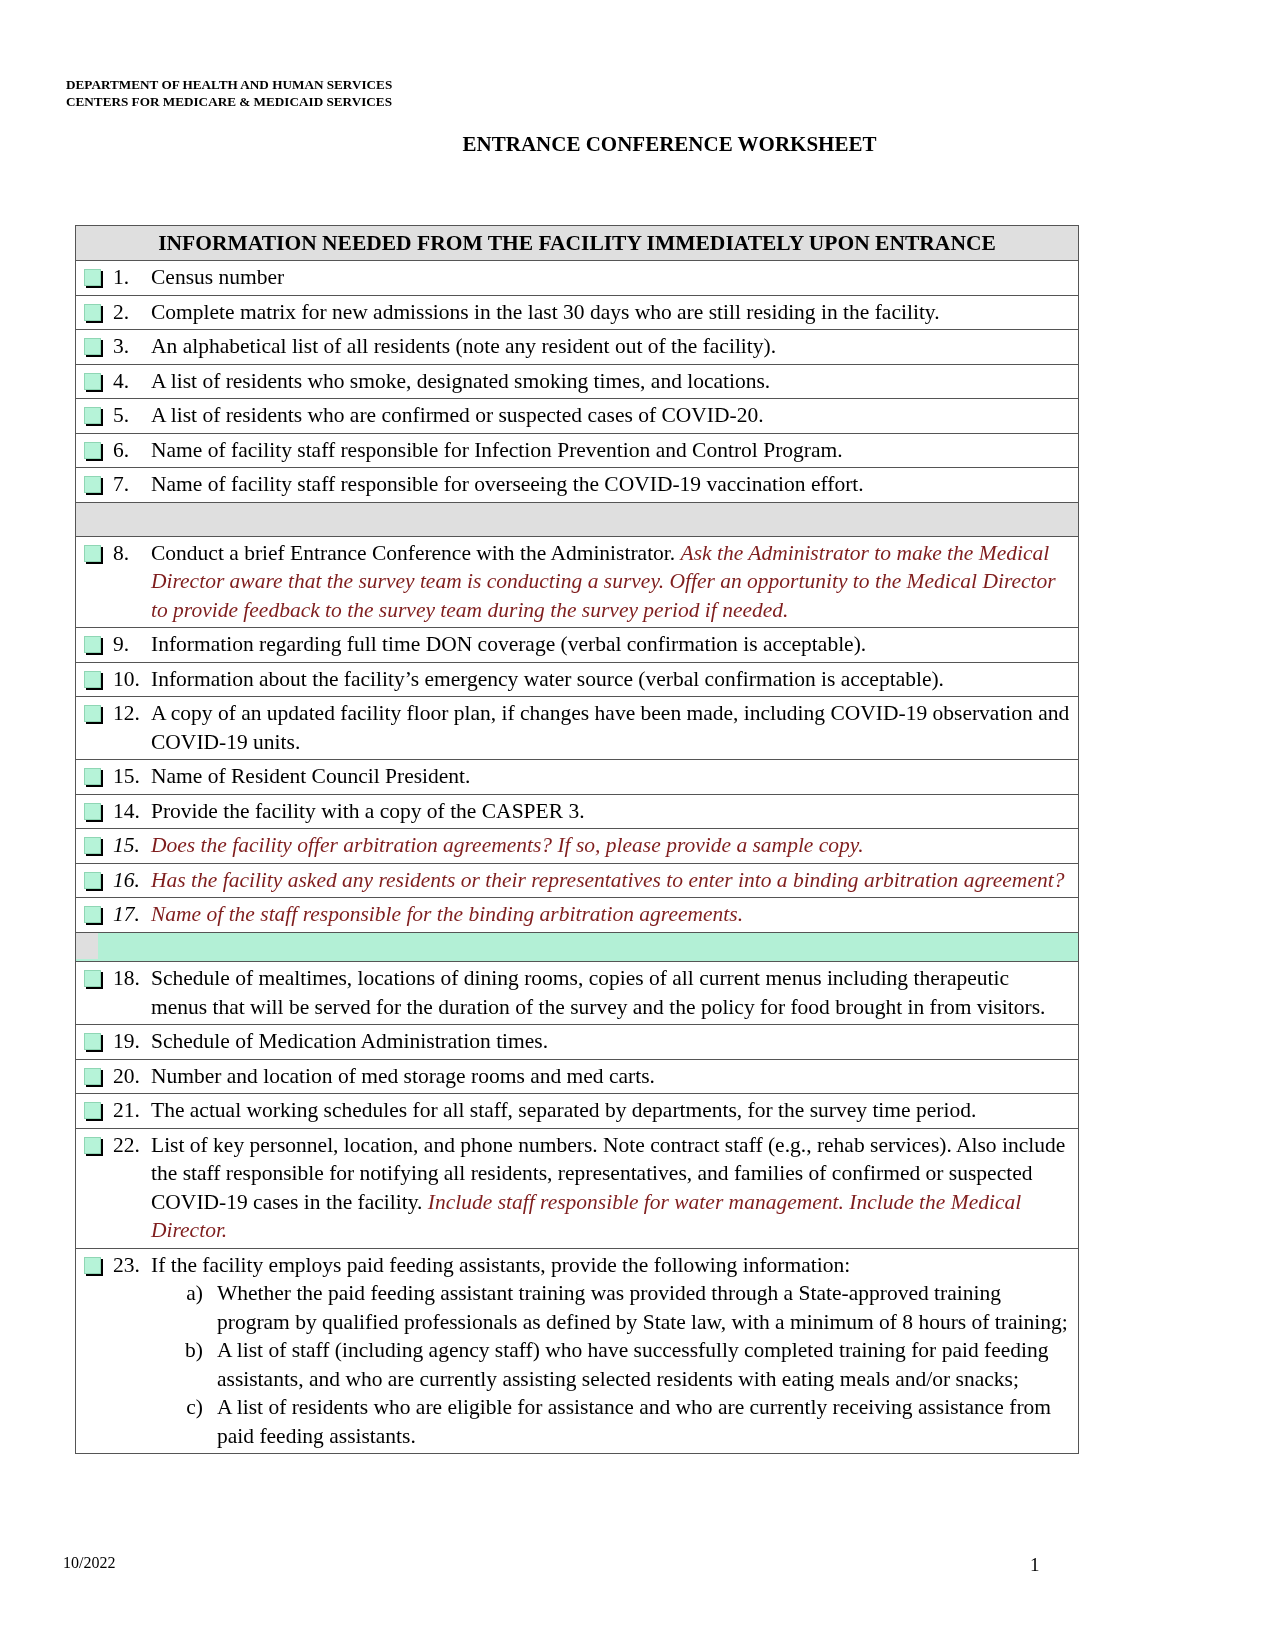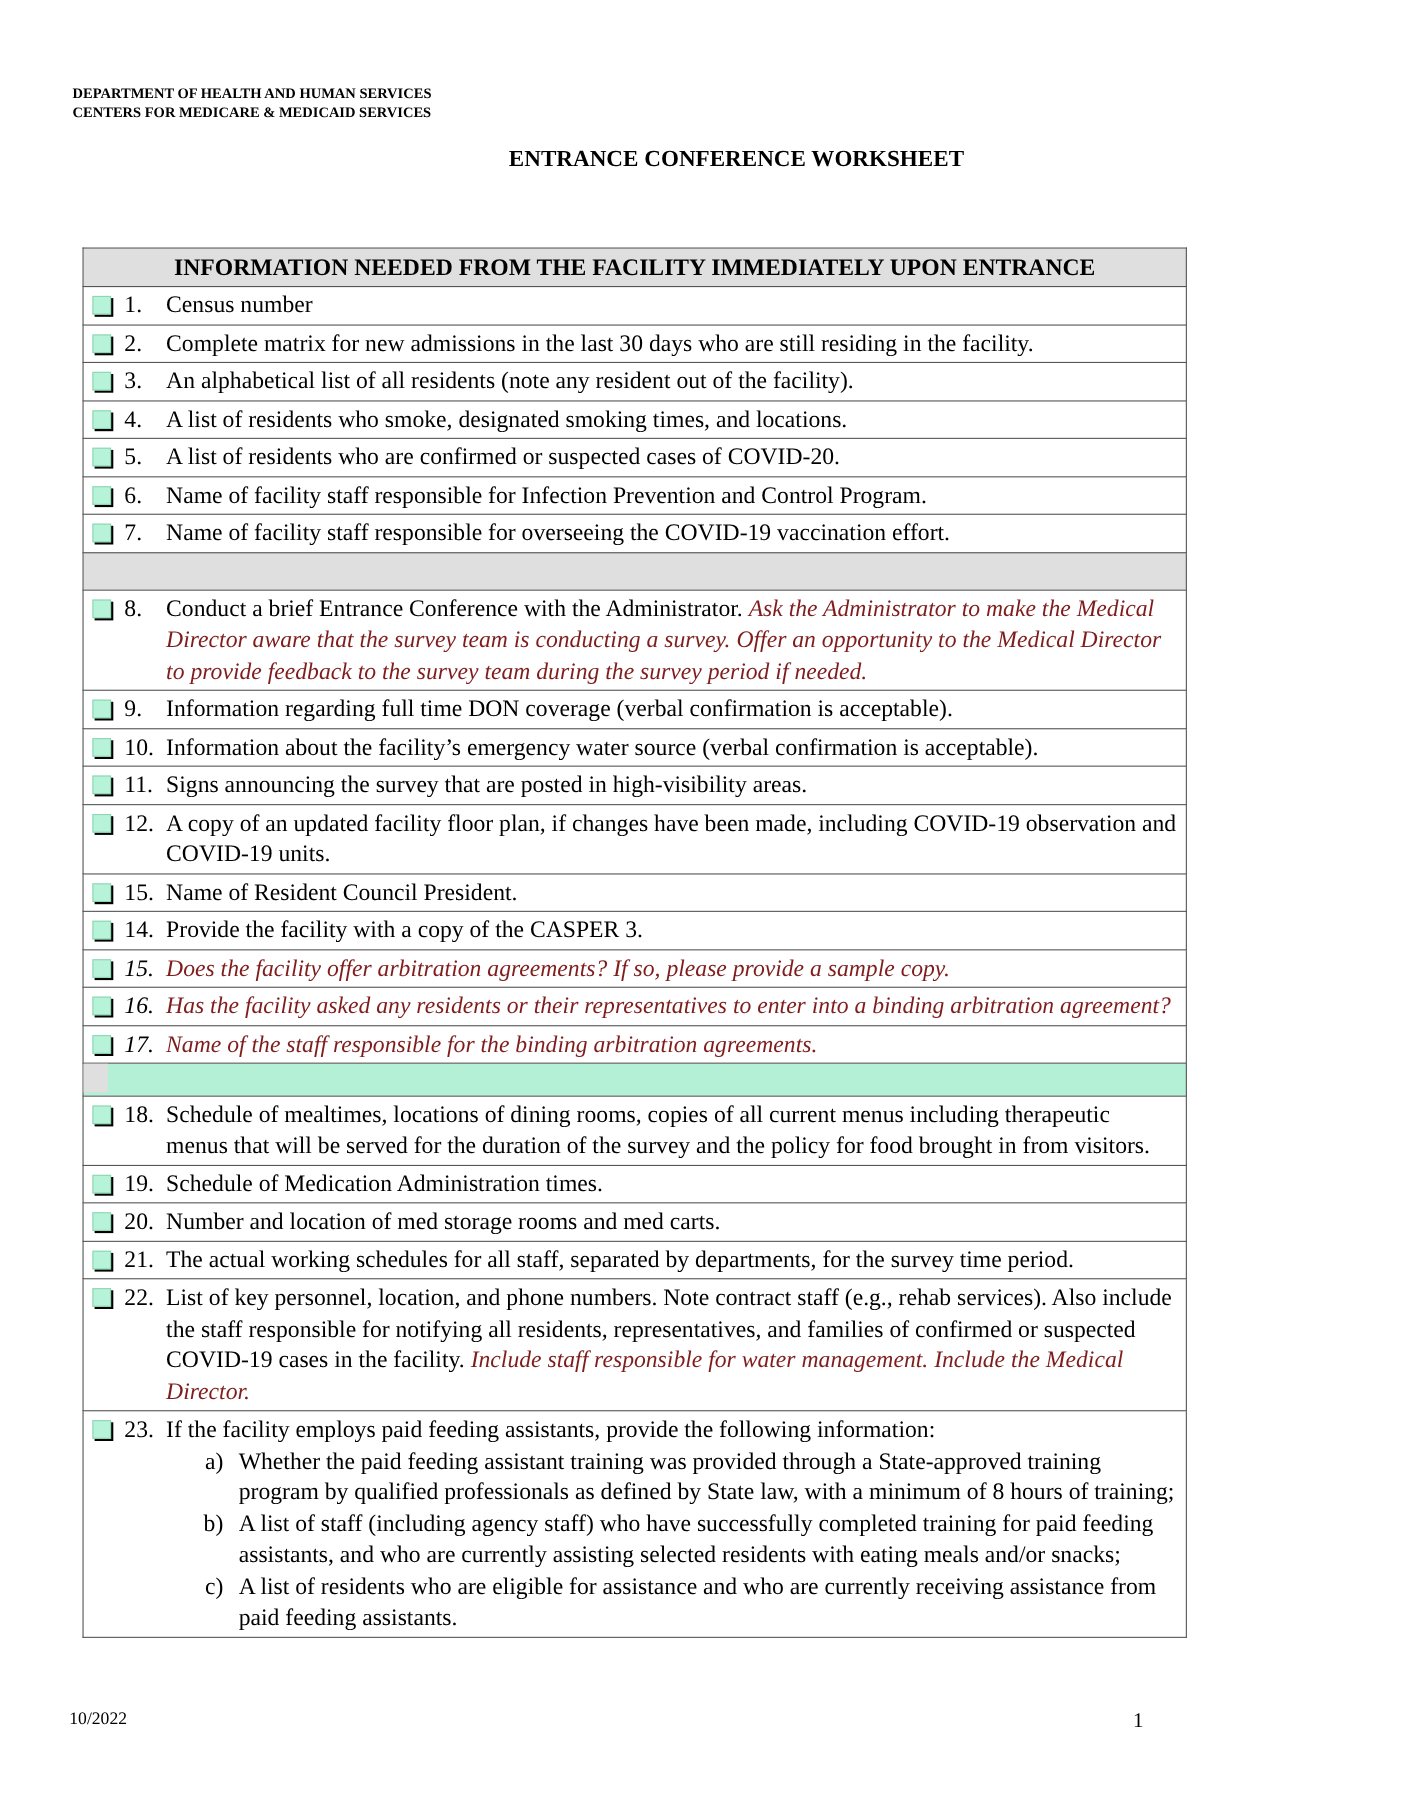--- a/index.html
+++ b/index.html
@@ -129,29 +129,20 @@
             <span class="cb"></span>
             <span class="num">10.</span>
             <div class="txt"><span>Information about the facility’s emergency water source (verbal confirmation is acceptable).</span></div>
           </div>
         </td>
       </tr>
       <tr>
         <td>
           <div class="row">
             <span class="cb"></span>
-            <span class="num">11.</span>
-            <div class="txt"><span>Signs announcing the survey that are posted in high-visibility areas.</span></div>
-          </div>
-        </td>
-      </tr>
-      <tr>
-        <td>
-          <div class="row">
-            <span class="cb"></span>
             <span class="num">12.</span>
             <div class="txt"><span>A copy of an updated facility floor plan, if changes have been made, including COVID-19 observation and COVID-19 units.</span></div>
           </div>
         </td>
       </tr>
       <tr>
         <td>
           <div class="row">
             <span class="cb"></span>
             <span class="num">15.</span>

